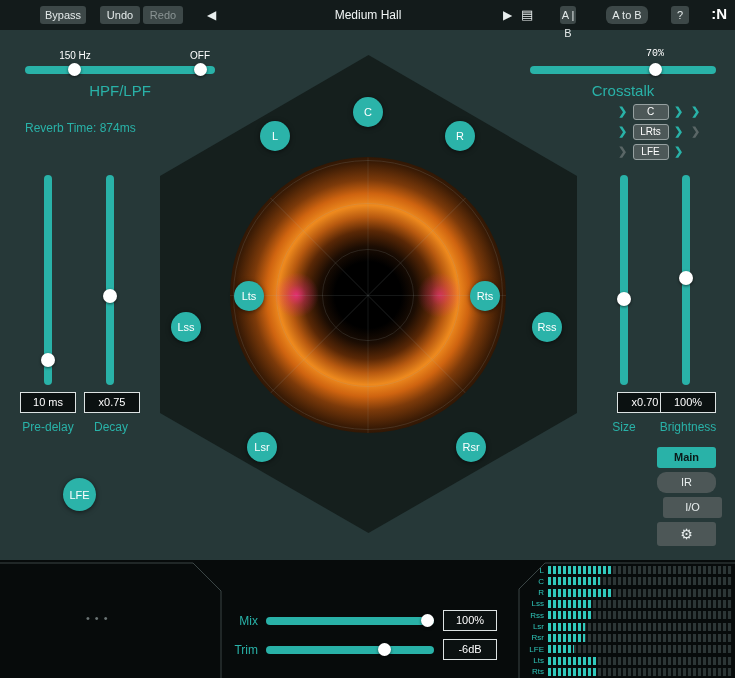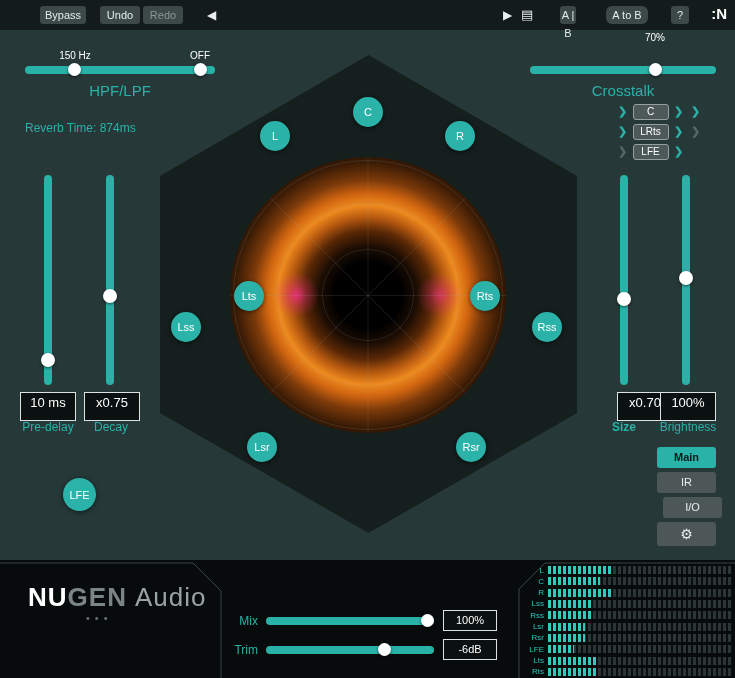--- a/index.html
+++ b/index.html
@@ -60,21 +60,21 @@
   #track-filter { left:25px;  top:66px; width:190px; }
   #track-xtalk  { left:530px; top:66px; width:186px; }
   .thumb { position:absolute; width:13px; height:13px; background:#fff; border-radius:50%; top:-3px;
            box-shadow:0 1px 3px rgba(0,0,0,0.6); }
   #thumb-hpf   { left:43px; }
   #thumb-lpf   { left:169px; }
   #thumb-xtalk { left:119px; }
   .vallbl { position:absolute; color:#fff; font-size:10px; text-align:center; }
   #lbl-hpf { left:55px;  top:50px; width:40px; }
   #lbl-lpf { left:185px; top:50px; width:30px; }
-  #lbl-xtalk-val { left:635px; top:32px; width:40px; }
+  #lbl-xtalk-val { left:635px; top:48px; width:40px;font-family:Liberation Mono, monospace; }
   .teal-lbl { position:absolute; color:#29b2a8; font-size:15px; text-align:center; }
   #lbl-filter { left:25px;  top:82px; width:190px; }
   #lbl-xtalk  { left:530px; top:82px; width:186px; }
   #reverb-time { position:absolute; left:25px; top:121px; color:#29b2a8; font-size:12px; }
 
   
   .route-row { position:absolute; left:600px; width:118px; height:17px; display:flex; gap:3px;
                align-items:center; justify-content:center; }
   #route-0 { top:103px; } #route-1 { top:123px; } #route-2 { top:143px; }
   .chev { width:14px; color:#29b2a8; font-size:11px; font-weight:bold; text-align:center; }
@@ -85,33 +85,33 @@
 
   
   .vtrack { position:absolute; width:8px; top:175px; height:210px; background:#29b2a8; border-radius:4px; }
   #vt-predelay { left:44px; }  #vt-decay { left:106px; }
   #vt-size { left:620px; }     #vt-bright { left:682px; }
   .vthumb { position:absolute; left:-3px; width:14px; height:14px; background:#fff; border-radius:50%;
             box-shadow:0 1px 3px rgba(0,0,0,0.6); }
   #th-predelay { top:178px; } #th-decay { top:114px; }
   #th-size { top:117px; }     #th-bright { top:96px; }
 
-  .vbox { position:absolute; top:392px; width:56px; height:29px; background:#0b1111; border:1px solid #dde3e3;
-          color:#fff; font-size:13px; line-height:19px; text-align:center; }
+  .vbox { position:absolute; top:392px; width:56px; height:21px; background:#0b1111; border:1px solid #dde3e3;
+          color:#fff; font-size:11px; line-height:19px; text-align:center; }
   #box-predelay { left:20px; } #box-decay { left:84px; }
   #box-size { left:597px;margin-left:20px; }    #box-bright { left:660px; }
   .plabel { position:absolute; top:420px; color:#29b2a8; font-size:12px; text-align:center; }
   #pl-predelay { left:16px; width:64px; }  #pl-decay { left:82px; width:58px; }
-  #pl-size { left:599px; width:50px;font-weight:bold; }     #pl-bright { left:650px; width:76px; }
+  #pl-size { left:599px; width:50px; }     #pl-bright { left:650px; width:76px; }
 
   
   .navbtn { position:absolute; left:657px; width:59px; height:21px; border-radius:3px; background:#4d5757;
             border:none; color:#e8eeee; font-size:11px; text-align:center; line-height:21px; }
   #nav-main { top:447px; background:#29b2a8; color:#0b1a1a; font-weight:bold; }
-  #nav-ir   { top:472px; }
+  #nav-ir   { top:472px;border-radius:9px; }
   #nav-io   { top:497px;margin-left:6px; }
   #nav-gear { top:522px; height:24px; font-size:14px; line-height:24px; }
 
   
   .footer { position:absolute; left:0; top:560px; width:735px; height:118px; background:#070b0b; }
   .tab-outline { position:absolute; left:0; top:0; }
   #brand { position:absolute; left:28px; top:22px; font-size:26px; letter-spacing:1px; }
   #brand .nu { color:#ffffff; font-weight:bold; }
   #brand .gen { color:#7b8585; font-weight:bold; }
   #brand .audio { color:#9aa3a3; margin-left:8px; font-weight:normal; }
@@ -140,20 +140,21 @@
 </head>
 <body>
 
 <div id="app">
 
   <div class="topbar">
     <button class="tbtn" id="btn-bypass">Bypass</button>
     <button class="tbtn" id="btn-undo">Undo</button>
     <button class="tbtn" id="btn-redo">Redo</button>
     <span class="tb-icon" id="icon-prev">◀</span>
+    <div class="preset">Medium Hall</div>
     <span class="tb-icon" id="icon-play">▶</span>
     <span class="tb-icon" id="icon-list">▤</span>
     <button class="tbtn" id="btn-ab">A | B</button>
     <button class="tbtn" id="btn-atob">A to B</button>
     <button class="tbtn" id="btn-help">?</button>
     <span class="logo">:N</span>
   </div>
 
   <div class="hex"></div>
   <div class="viz">
@@ -238,23 +239,20 @@
   <button class="navbtn" id="nav-ir">IR</button>
   <button class="navbtn" id="nav-io">I/O</button>
   <button class="navbtn" id="nav-gear">⚙</button>
 
   <div class="footer">
     <svg class="tab-outline" width="735" height="118">
       <path d="M0,3 H193 L221,31 V118" stroke="#3a4545" stroke-width="1" fill="none"></path>
       <path d="M735,3 H545 L519,29 V118" stroke="#3a4545" stroke-width="1" fill="none"></path>
     </svg>
 
-    <div id="brand">
-      <span class="nu">NU</span><span class="gen">GEN</span><span class="audio">Audio</span>
-    </div>
     <div id="brand-dots">•••</div>
 
     <div class="flabel" id="lbl-mix">Mix</div>
     <div class="ftrack" id="track-mix">
       <div class="thumb" id="thumb-mix"></div>
     </div>
     <div class="fbox" id="box-mix">100%</div>
 
     <div class="flabel" id="lbl-trim">Trim</div>
     <div class="ftrack" id="track-trim">

